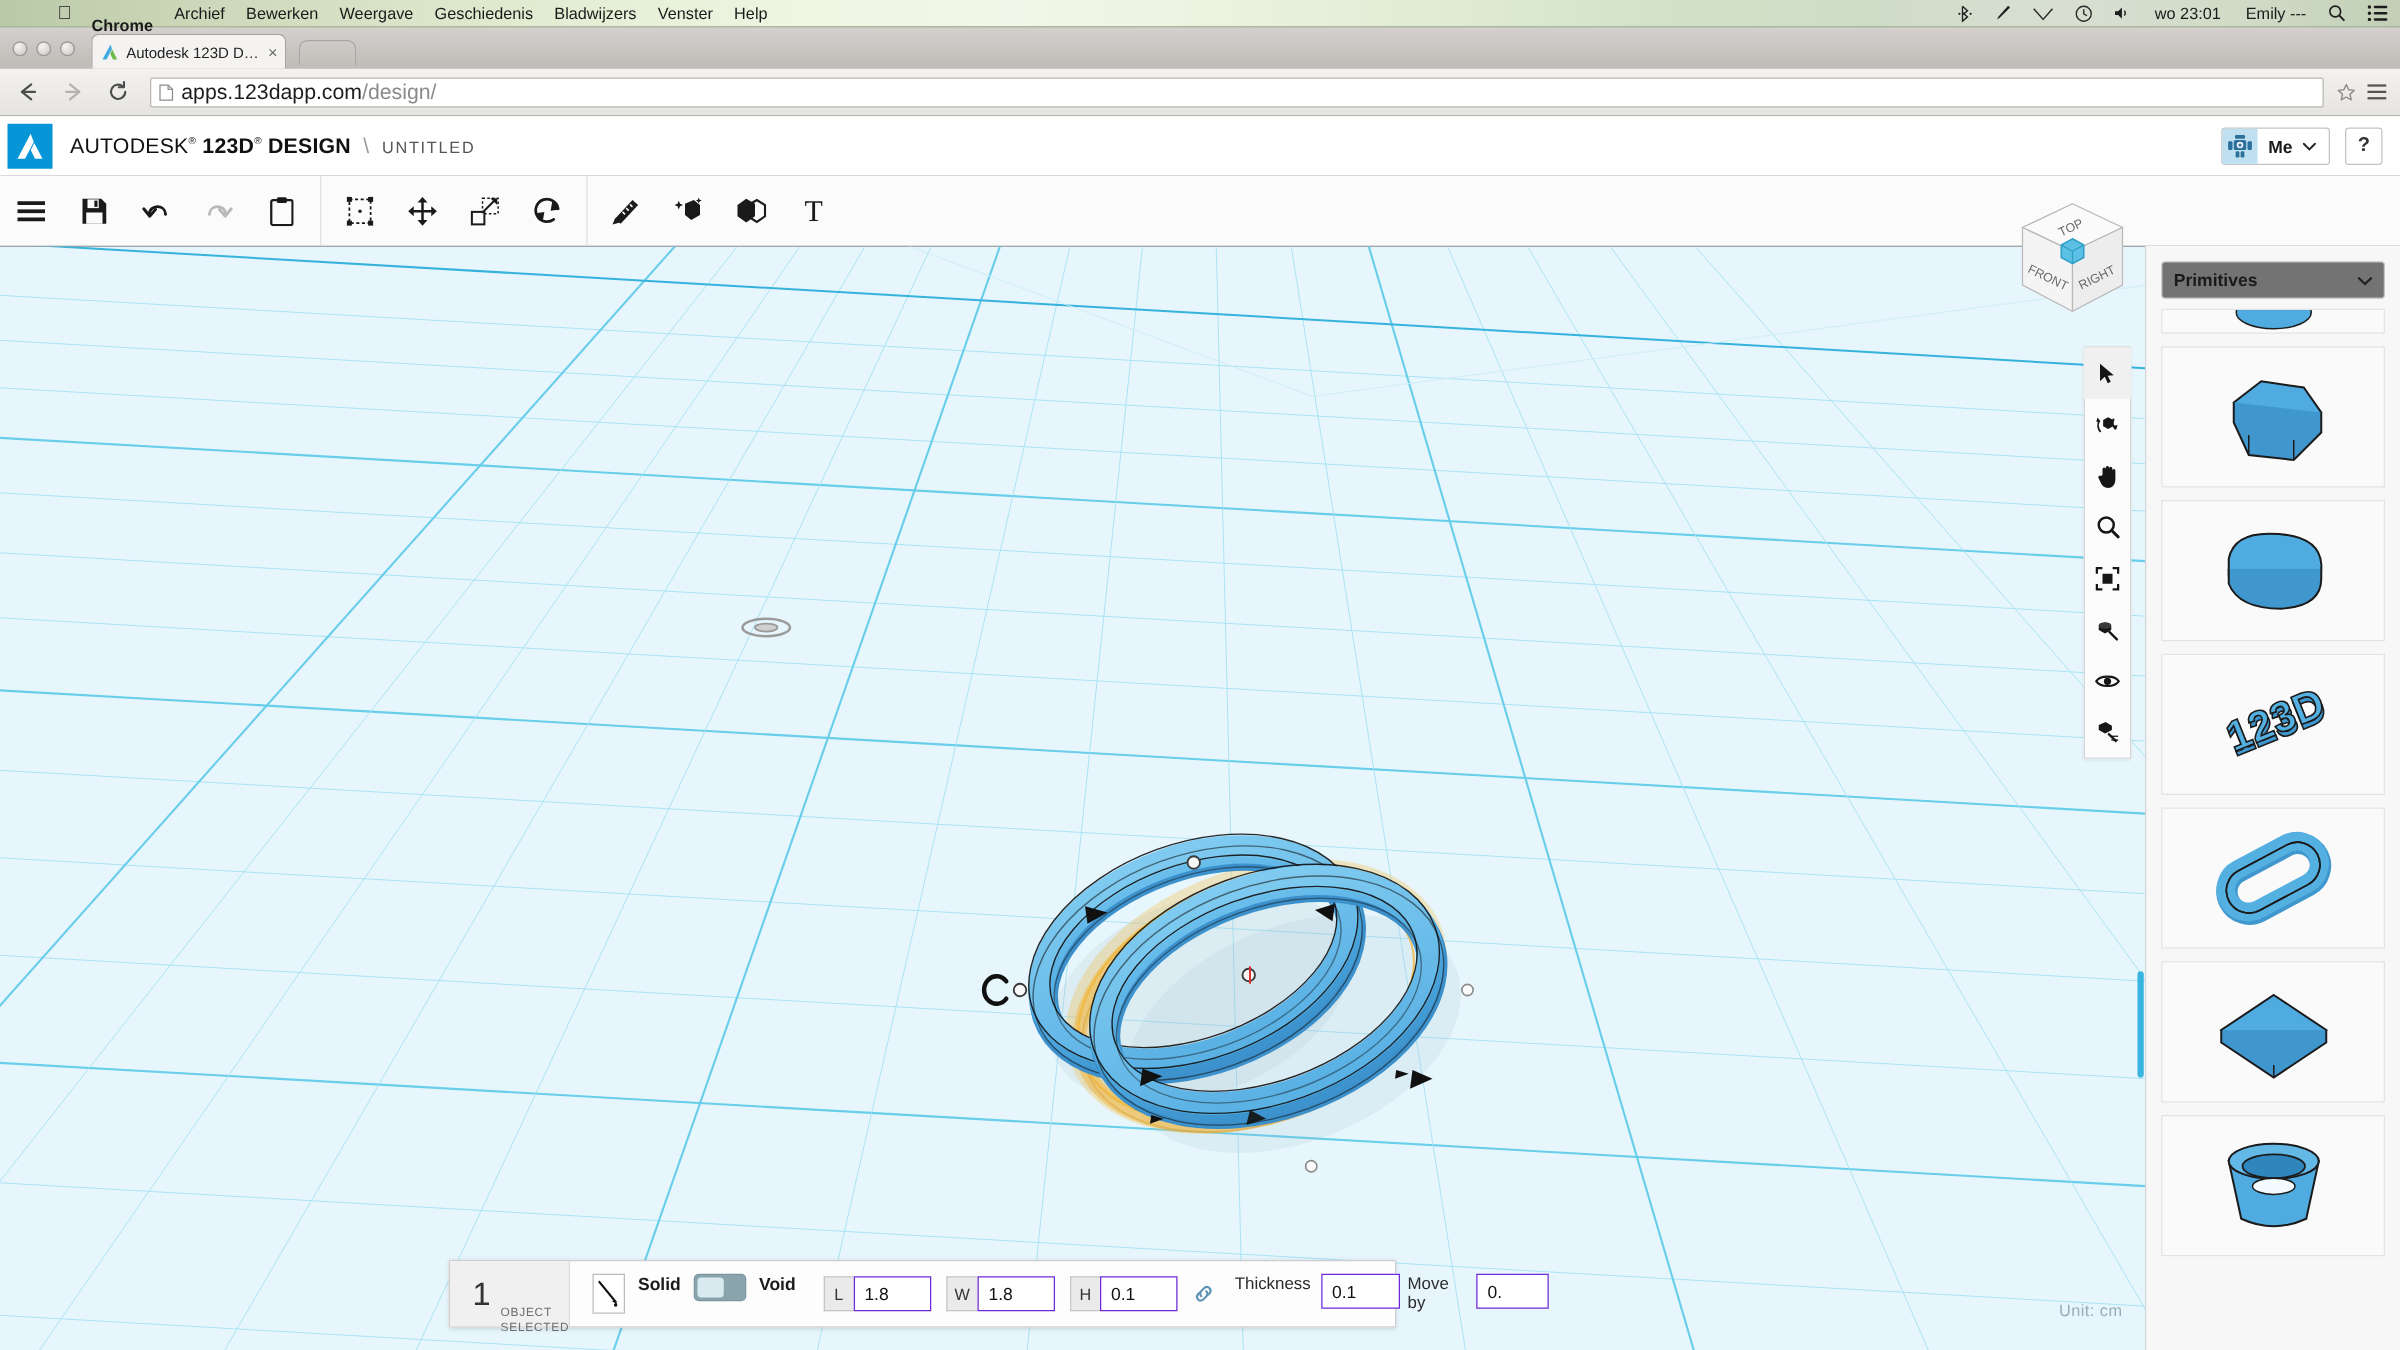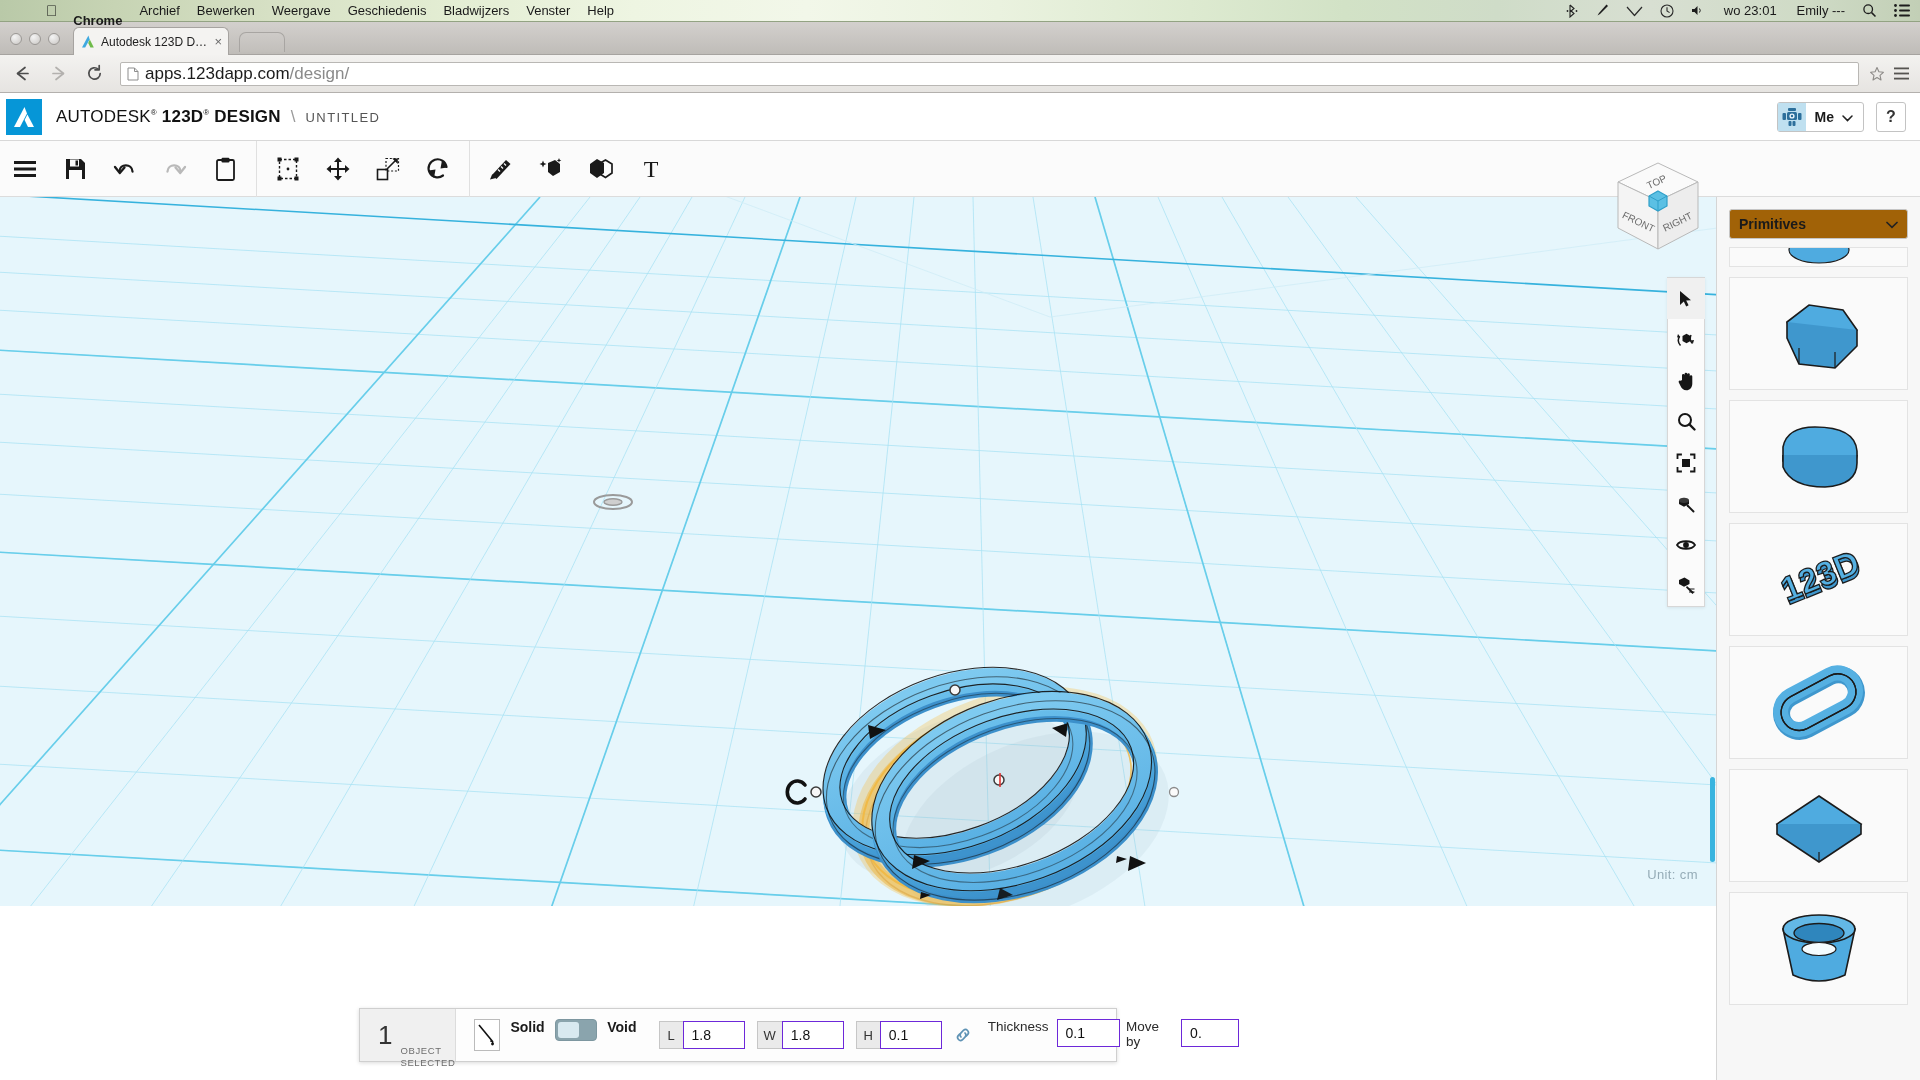--- a/index.html
+++ b/index.html
@@ -114,21 +114,21 @@
     display: flex; align-items: center;
   }
   .tb-group { display: flex; align-items: center; height: 100%; }
   .tb-btn {
     width: 50px; height: 56px; display:flex; align-items:center; justify-content:center;
   }
   .tb-div { width: 1px; height: 56px; background: #e0e0e0; margin: 0 6px; }
 
   
   .canvas {
-    position: absolute; top: 197px; left: 0; width: 1716px; height: 709px;
+    position: absolute; top: 197px; left: 0; width: 1716px; height: 883px;
     background: #404040; overflow: hidden;
   }
   .canvas svg { display: block; }
 
   .unit-label {
     position: absolute; right: 18px; bottom: 24px;
     font-size: 13px; color: #7a93a0; opacity: .75;
     letter-spacing: .4px;
   }
 
@@ -151,21 +151,21 @@
     background: #39b4df; border-radius: 3px;
   }
 
   
   .right-panel {
     position: absolute; top: 197px; right: 0; width: 204px; height: 883px;
     background: #f7f7f7; border-left: 1px solid #d5d5d5;
   }
   .panel-select-wrap { padding: 12px 12px 8px 12px; }
   .panel-select {
-    width: 100%; height: 30px; background: #a16207;
+    width: 100%; height: 30px; background: #737373;
     border: 1px solid #c5c5c5; border-radius: 3px;
     display:flex; align-items:center; justify-content:space-between;
     padding: 0 9px; font-size: 14px; font-weight: bold; color: #1a1a1a; gap: 44px;
   }
   .thumb-list { padding: 0 12px; }
   .thumb {
     width: 100%; height: 113px; background: #fafafa;
     border: 1px solid #e3e3e3; margin-bottom: 10px;
     display:flex; align-items:center; justify-content:center; overflow: hidden;
   }

